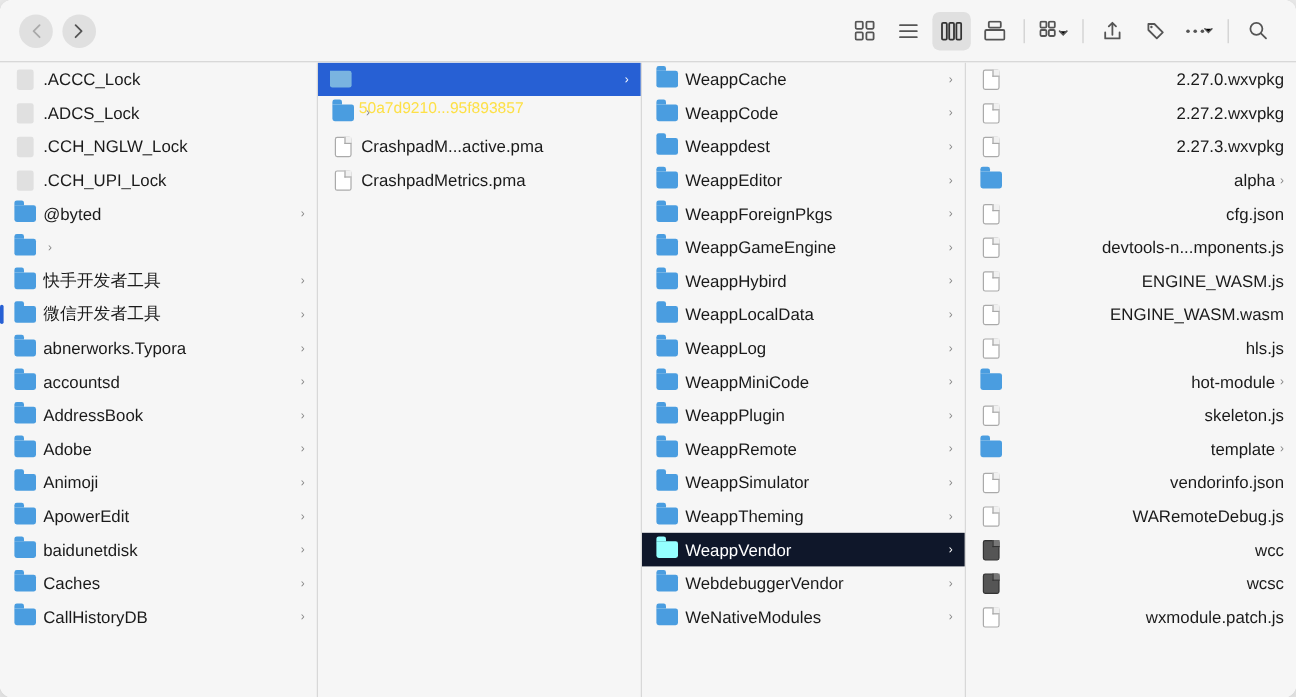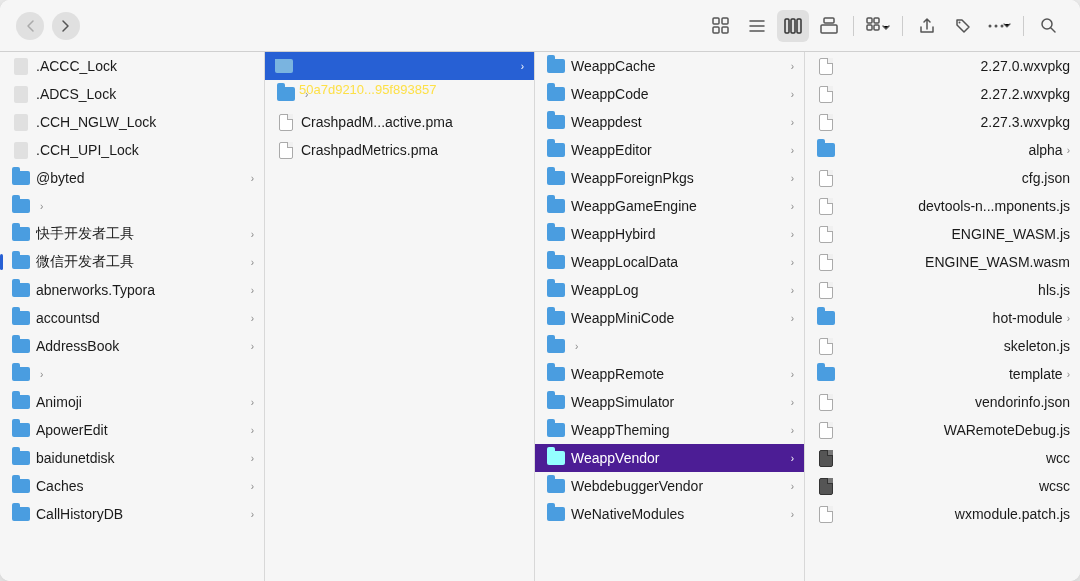--- a/index.html
+++ b/index.html
@@ -124,21 +124,21 @@
       align-items: center;
       padding: 4px 10px 4px 12px;
       height: 28px;
       cursor: pointer;
       border-radius: 0;
       white-space: nowrap;
       overflow: hidden;
       text-overflow: ellipsis;
       position: relative;
     }
-    .item.selected { background: #4c1d95; color: white; }
+    .item.selected { background: #0f172a; color: white; }
     .item.selected .chevron { color: white; }
     .item.selected .item-icon { filter: brightness(2); }
 
     .item-icon {
       width: 18px;
       height: 18px;
       margin-right: 6px;
       flex-shrink: 0;
       display: flex;
       align-items: center;
@@ -414,20 +414,21 @@
           <div class="item-icon">
             <div class="folder-icon blue"></div>
           </div>
           <span class="item-label">AddressBook</span>
           <span class="chevron">›</span>
         </div>
         <div class="item">
           <div class="item-icon">
             <div class="folder-icon blue"></div>
           </div>
+          <span class="item-label">Adobe</span>
           <span class="chevron">›</span>
         </div>
         <div class="item">
           <div class="item-icon">
             <div class="folder-icon blue"></div>
           </div>
           <span class="item-label">Animoji</span>
           <span class="chevron">›</span>
         </div>
         <div class="item">
@@ -554,20 +555,21 @@
           <div class="item-icon">
             <div class="folder-icon blue"></div>
           </div>
           <span class="item-label">WeappMiniCode</span>
           <span class="chevron">›</span>
         </div>
         <div class="item">
           <div class="item-icon">
             <div class="folder-icon blue"></div>
           </div>
+          <span class="item-label">WeappPlugin</span>
           <span class="chevron">›</span>
         </div>
         <div class="item">
           <div class="item-icon">
             <div class="folder-icon blue"></div>
           </div>
           <span class="item-label">WeappRemote</span>
           <span class="chevron">›</span>
         </div>
         <div class="item">

